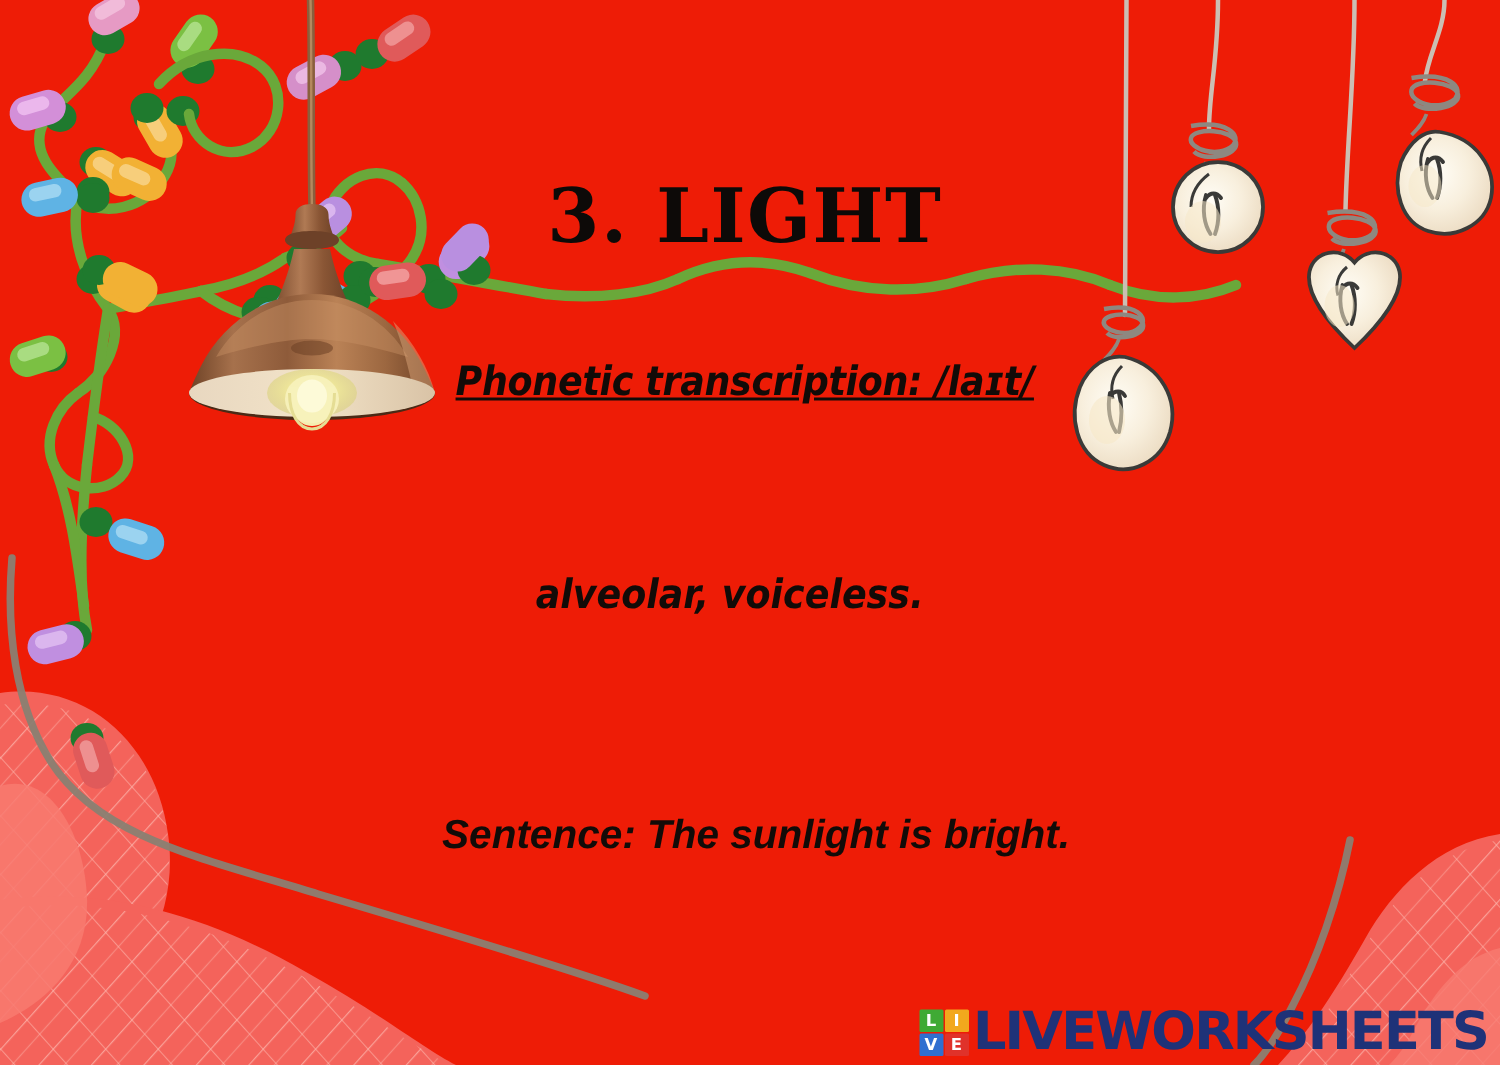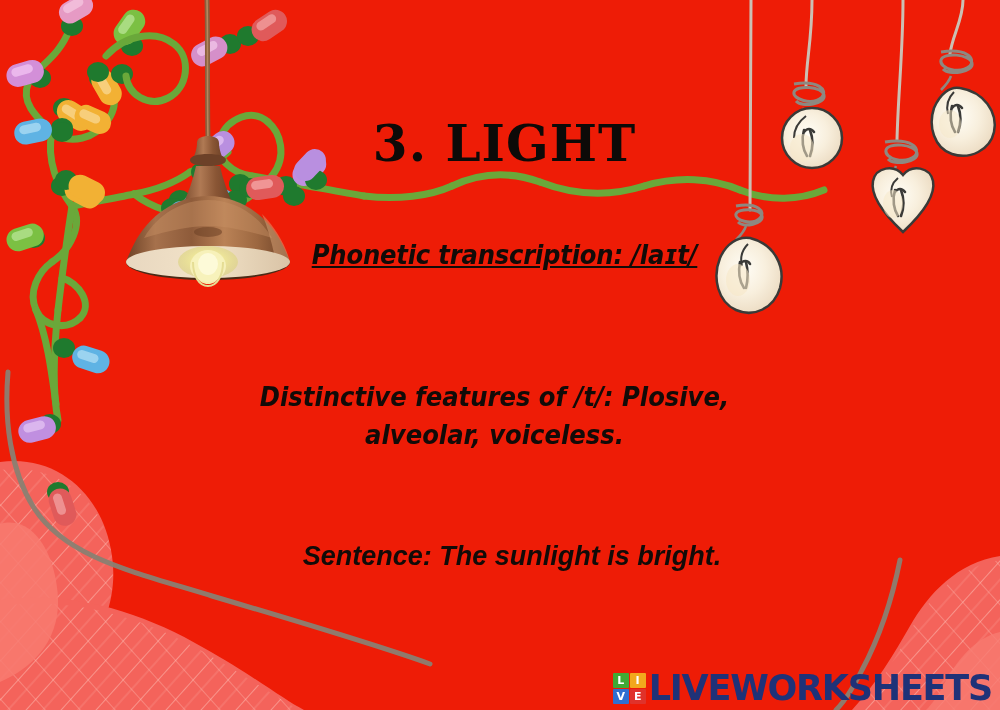--- a/index.html
+++ b/index.html
@@ -19,21 +19,21 @@
   
   .deco-layer {
     position: absolute;
     inset: 0;
     pointer-events: none;
   }
 
   
   .text-col {
     position: absolute;
-    left: 12px;
+    left: 4px;
     top: 0;
     width: 876px;
     height: 710px;
     z-index: 40;
   }
   .title {
     position: absolute;
     left: 0;
     top: 118px;
     width: 985px;
@@ -476,21 +476,20 @@
         <path d="M952,108 C955,104 959,104 962,108"></path>
       </g>
       <ellipse cx="950" cy="124" rx="11" ry="14" fill="#f6e7c8" opacity="0.5"></ellipse>
     </g>
   </svg>
 
   <div class="text-col">
     <div class="title">3. LIGHT</div>
     <div class="line-phonetic">Phonetic transcription: /laɪt/</div>
     <div class="line-features">
-      <div>Distinctive features of /t/: Plosive,</div>
       <div>alveolar, voiceless.</div>
     </div>
     <div class="line-sentence">Sentence: The sunlight is bright.</div>
   </div>
 
   <div class="lw-logo">
     <div class="lw-squares">
       <div class="lw-sq" style="background: rgb(63, 170, 53);">L</div>
       <div class="lw-sq" style="background: rgb(242, 168, 29);">I</div>
       <div class="lw-sq" style="background: rgb(47, 111, 208);">V</div>

